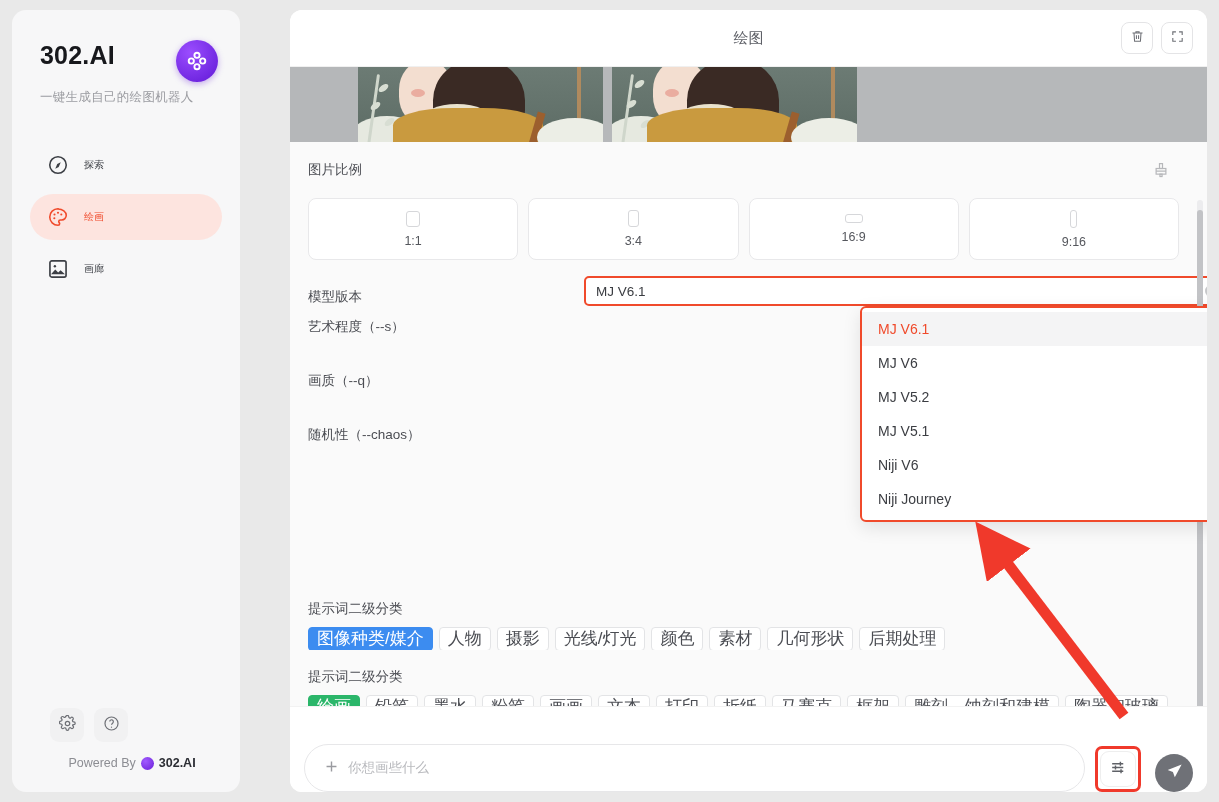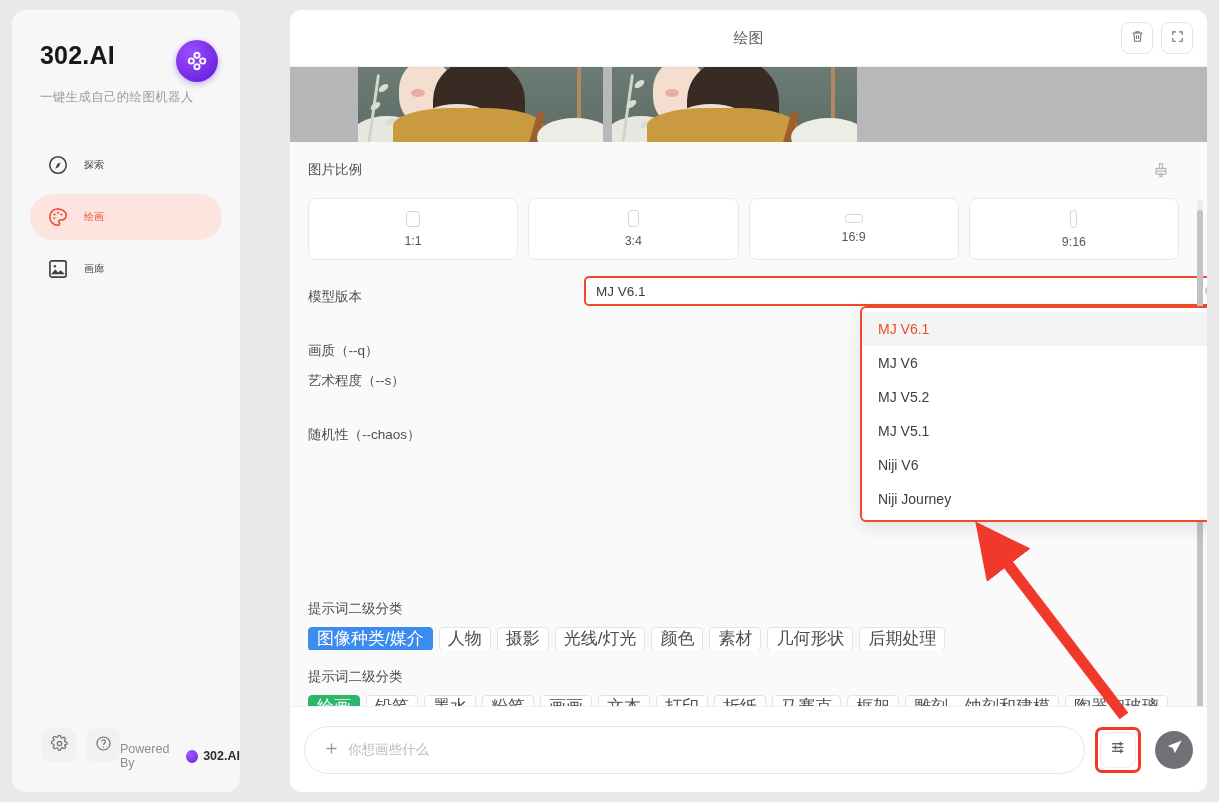--- a/index.html
+++ b/index.html
@@ -52,22 +52,22 @@
     height: 46px; padding: 0 16px;
     border-radius: 23px;
     color: #3c3f45; font-size: 10px;
     cursor: pointer;
   }
   .nav-item.active { background: #fde4df; color: #f04a2b; }
   .nav-item .nico { width: 24px; height: 24px; display:flex; align-items:center; justify-content:center; }
 
   .sidebar-bottom {
     margin-top: auto;
-    padding: 0 0 22px 4px;
-    display: flex; flex-direction: row; align-items: flex-start;
+    padding: 0 0 22px 12px;
+    display: flex; flex-direction: column; align-items: flex-start;
   }
   .sq-btns { display: flex; gap: 10px; padding-left: 26px; }
   .sq-btn {
     width: 34px; height: 34px; border-radius: 9px; background: #f1f1f2;
     display: flex; align-items: center; justify-content: center; cursor: pointer;
   }
   .powered {
     margin-top: 14px; align-self: center;
     display: flex; align-items: center; gap: 5px;
     font-size: 12.5px; color: #8c8d93;
@@ -240,21 +240,21 @@
     background: #ececee; border-radius: 3px; cursor: pointer;
   }
   .vthumb {
     position:absolute; left:0; top: 10px; width: 6px; height: 500px;
     background:#c2c3c6; border-radius: 3px;
   }
 
   
   .composer {
     flex: 0 0 86px; height: 86px; background:#fff;
-    display:flex; align-items:center; padding: 0 14px 0 14px; gap: 10px;
+    display:flex; align-items:flex-end; padding: 0 14px 0 14px; gap: 10px;
     border-top: 1px solid #f2f2f2;
     position: relative; z-index: 30;
   }
   .composer-input {
     flex: 1 1 auto; height: 48px; border: 1px solid #e7e7e9; border-radius: 24px;
     display:flex; align-items:center; padding: 0 18px; gap: 8px; background:#fff;
     cursor: text;
   }
   .plus-ico { color:#9a9ba0; font-size: 19px; line-height: 1; }
   .composer-ph { color:#b9babe; font-size: 13.5px; }
@@ -457,25 +457,25 @@
                 <div class="ratio-shape" style="width: 7px; height: 18px;"></div>
                 <div class="ratio-lab">9:16</div>
               </div>
             </div>
         </div>
 
         <div class="field-rows">
           <div class="frow">
             <span class="lbl">模型版本</span>
           </div>
+          <div class="frow">
+            <span class="lbl">艺术程度（--s）</span>
+          </div>
           <div class="frow gap-lg">
             <span class="lbl">画质（--q）</span>
-          </div>
-          <div class="frow">
-            <span class="lbl">艺术程度（--s）</span>
           </div>
           <div class="frow gap-lg">
             <span class="lbl">随机性（--chaos）</span>
           </div>
 
           <div class="model-input-wrap">
             <div class="model-input">
               <span>MJ V6.1</span>
               <span class="clear-ico">
                 <svg width="9" height="9" viewBox="0 0 12 12" stroke="#ffffff" stroke-width="1.7" fill="none">

